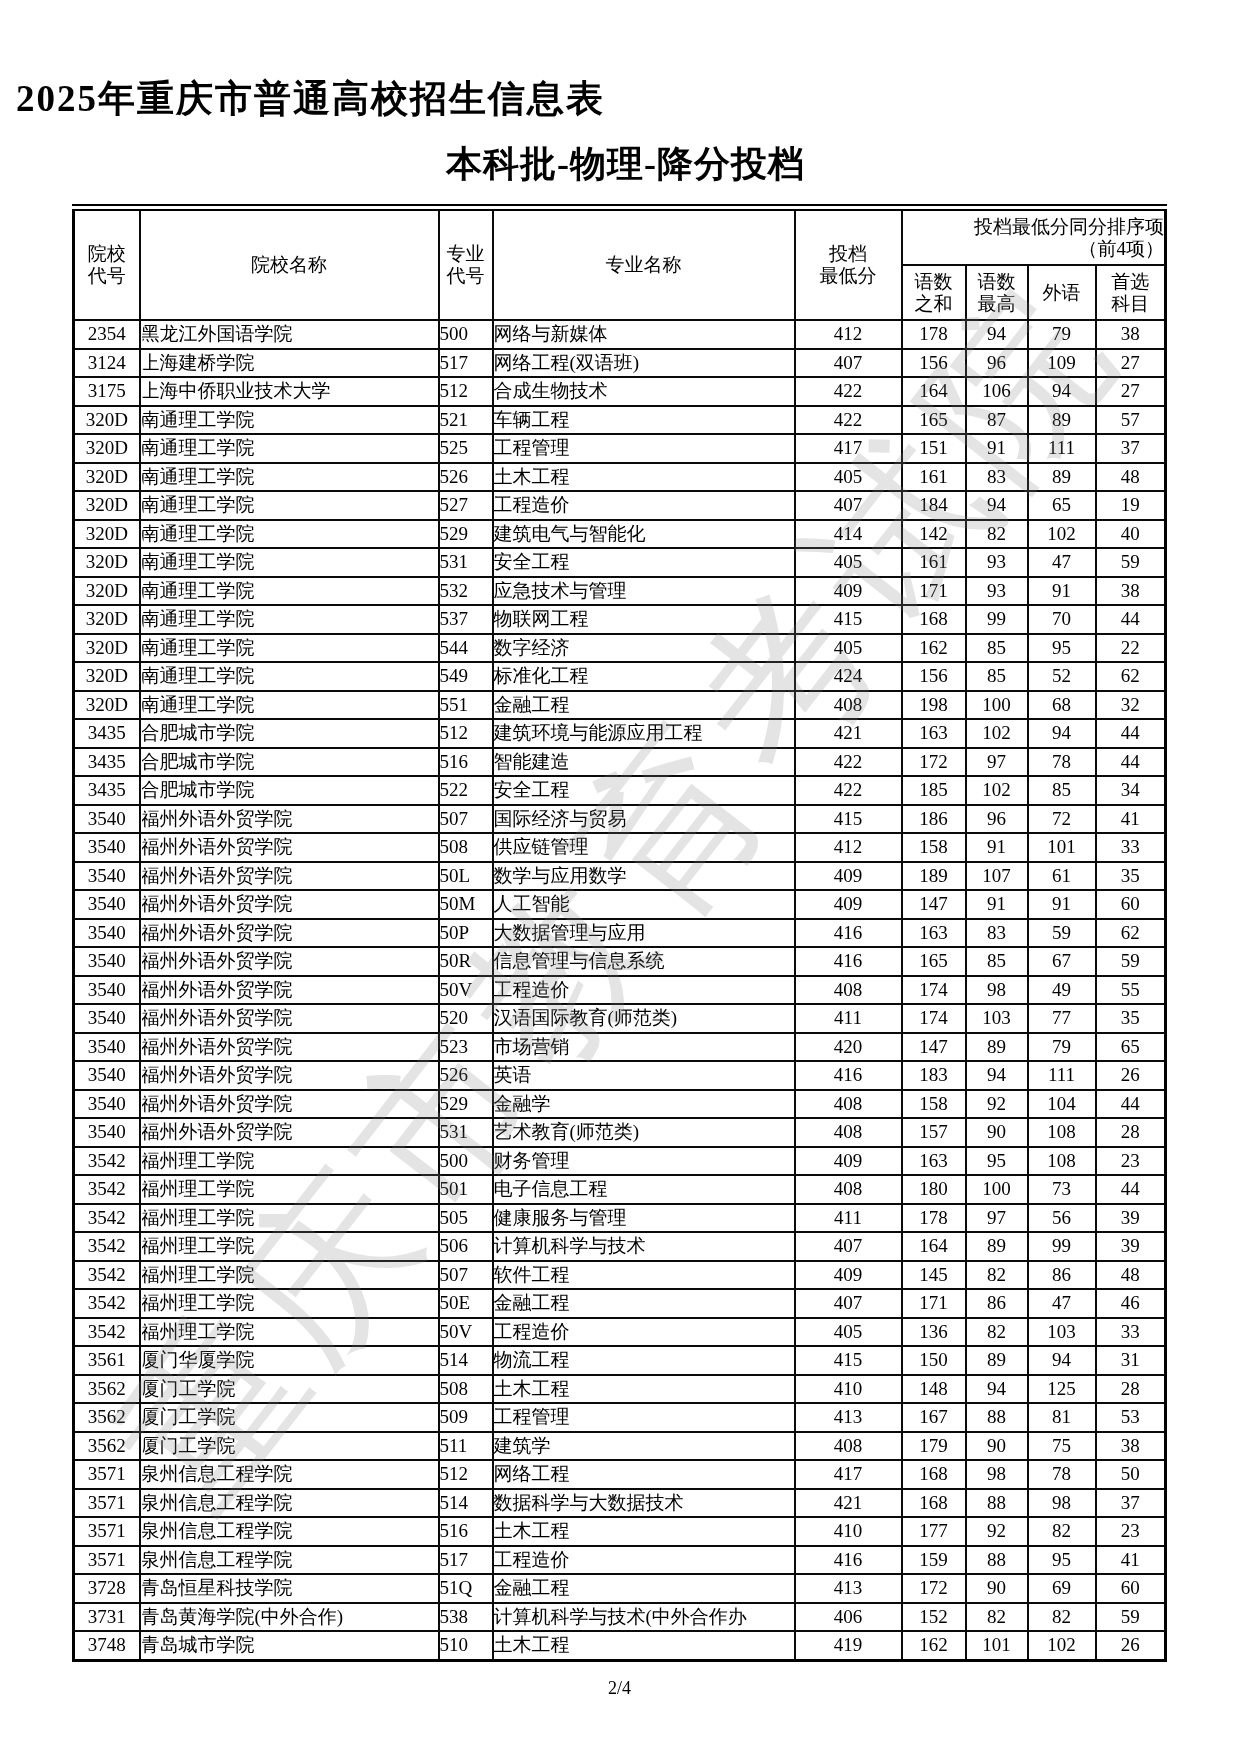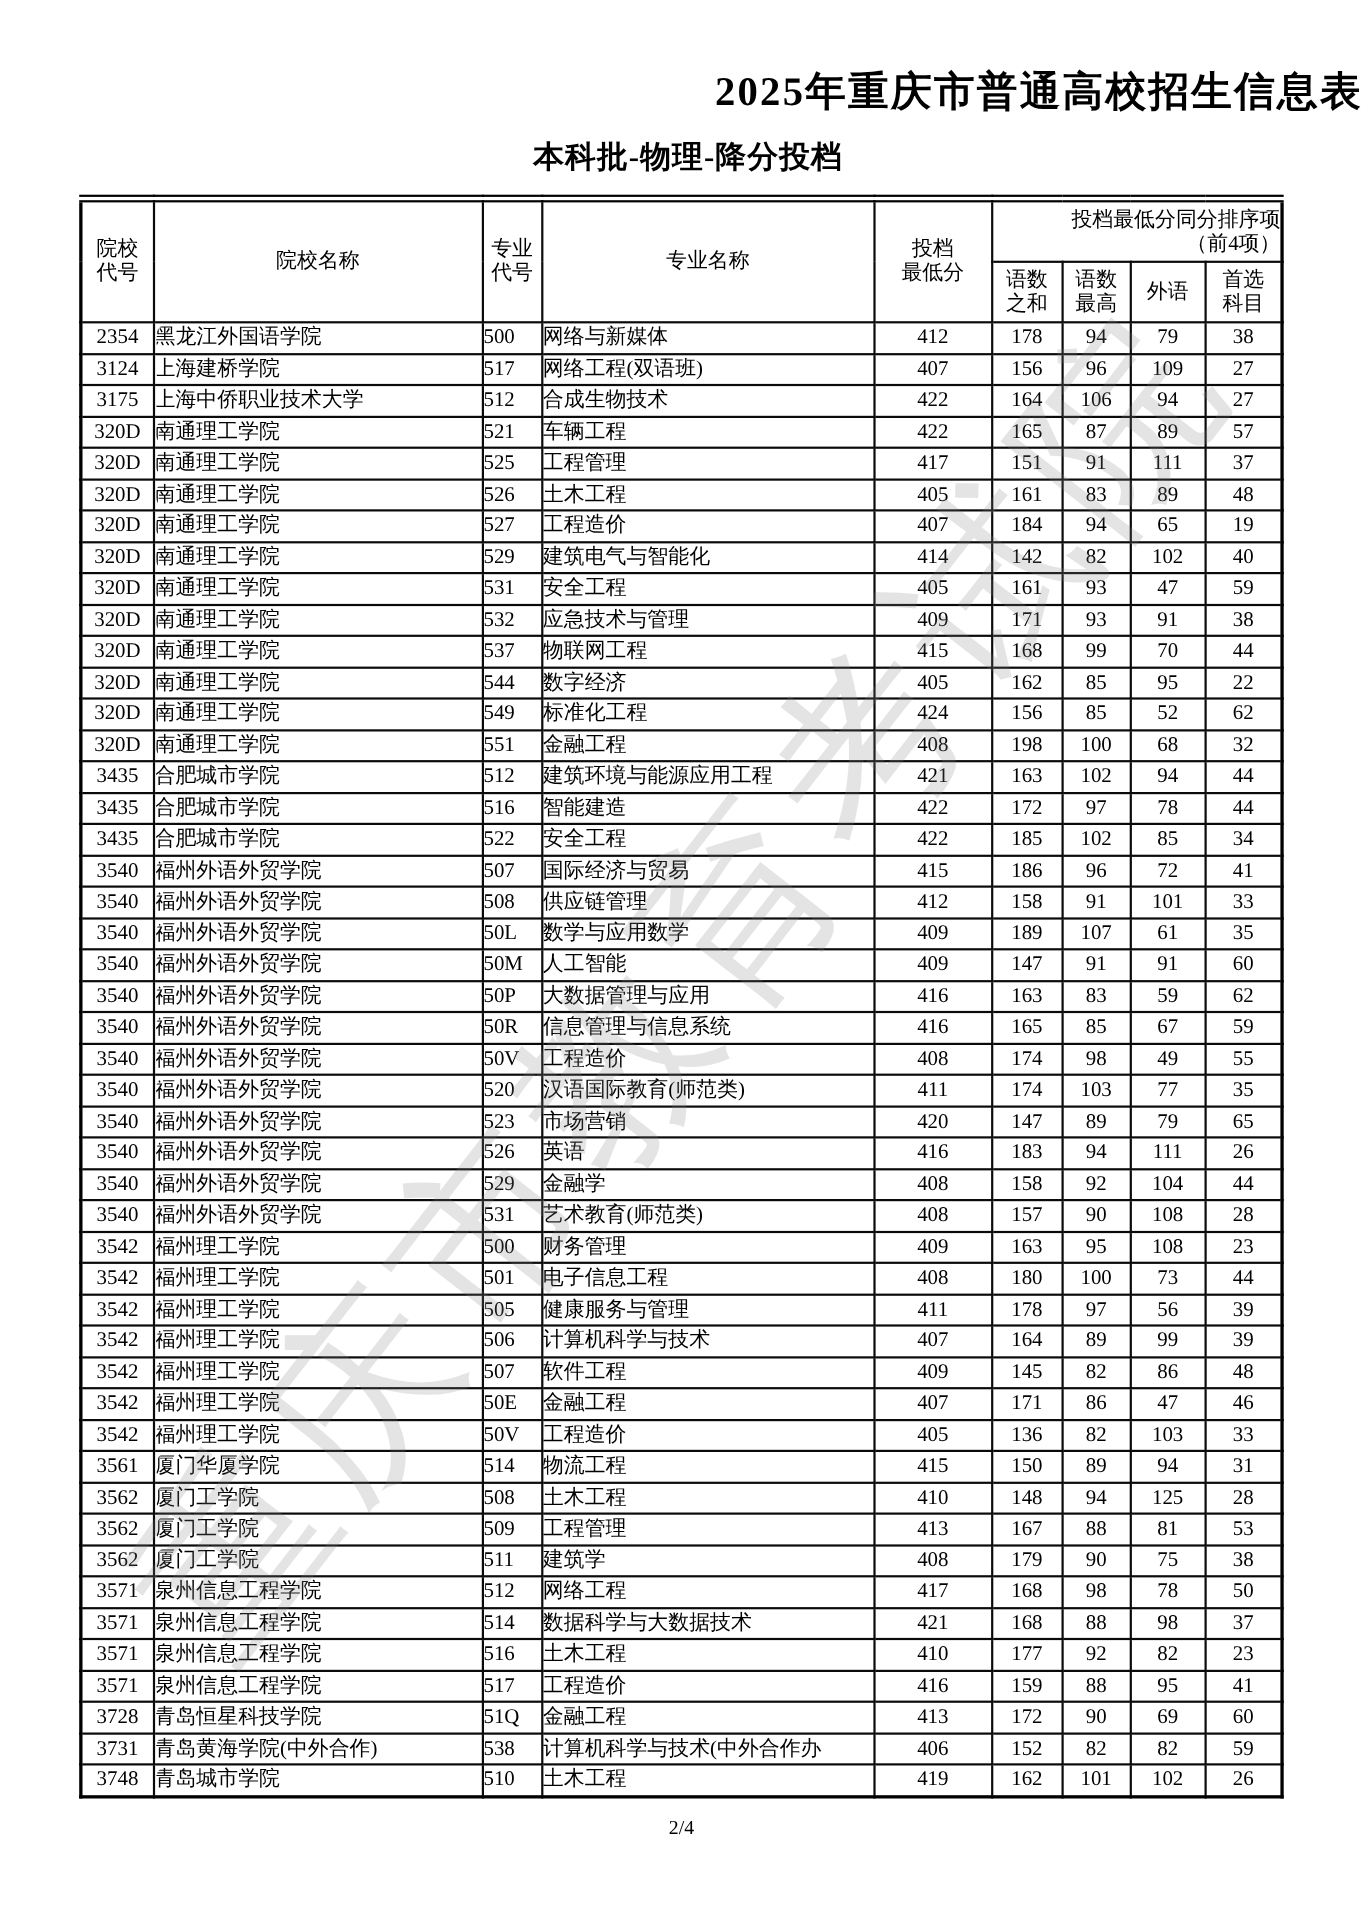--- a/index.html
+++ b/index.html
@@ -19,29 +19,29 @@
     font-size:172px;
     letter-spacing:14px;
     white-space:nowrap;
     color:rgba(130,130,130,0.22);
     font-weight:400;
     z-index:5;
     pointer-events:none;
     user-select:none;
   }
   .title {
-    margin:0; padding-top:58px;
-    text-align:right;
+    margin:16px; padding-top:58px;
+    text-align:left;
     font-size:37px; font-weight:bold;
     letter-spacing:2px;
   }
   .subtitle {
     margin:16px 0 0 0;
     text-align:center;
-    font-size:28px; font-weight:bold;
+    font-size:36px; font-weight:bold;
     letter-spacing:1px;
     padding-left:12px;
   }
   table.adm {
     border-collapse:collapse;
     table-layout:fixed;
     width:1092px;
     margin:15px auto 0 auto;
     position:relative;
     z-index:1;

